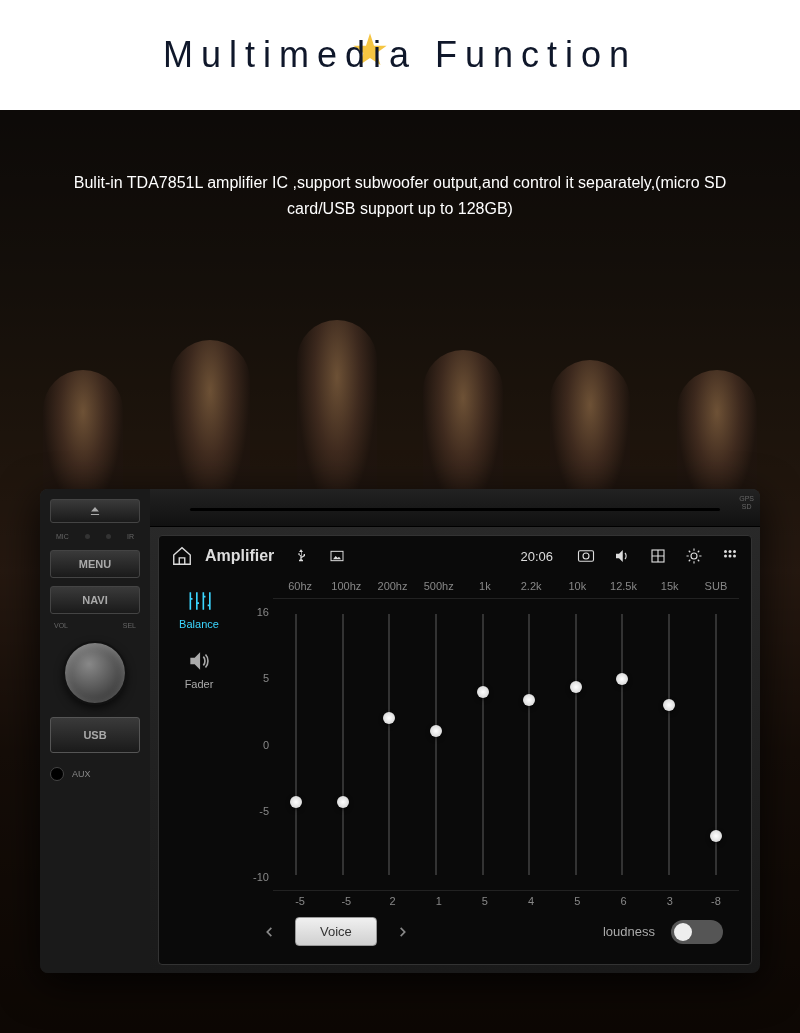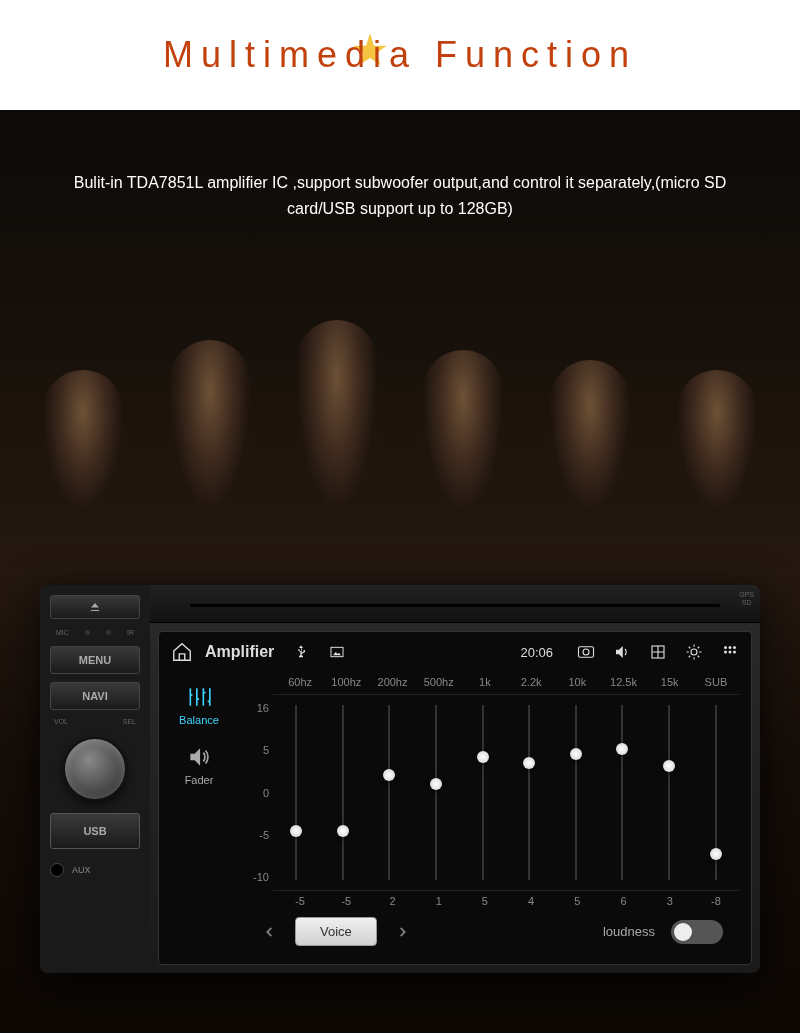--- a/index.html
+++ b/index.html
@@ -23,21 +23,21 @@
   left: 350px;
   top: 30px;
   width: 40px;
   height: 40px;
   z-index: 0;
 }
 .title {
   font-size: 36px;
   font-weight: 300;
   letter-spacing: 8px;
-  color: #c2410c;
+  color: #0f172a;
   z-index: 1;
   position: relative;
 }
 .hero {
   height: 923px;
   background: linear-gradient(180deg, #1a1410 0%, #2a1f15 20%, #3a2818 35%, #4a3020 50%, #2a1a10 70%, #1a0f08 100%);
   position: relative;
   overflow: hidden;
 }
 .hero::before {
@@ -81,21 +81,21 @@
 .person:nth-child(3) { height: 190px; }
 .person:nth-child(4) { height: 160px; }
 .person:nth-child(5) { height: 150px; }
 
 .stereo {
   position: absolute;
   bottom: 60px;
   left: 50%;
   transform: translateX(-50%);
   width: 720px;
-  height: 388px;
+  height: 484px;
   background: linear-gradient(180deg, #2a2a2a, #1a1a1a);
   border-radius: 8px;
   z-index: 3;
   display: flex;
   box-shadow: 0 10px 40px rgba(0,0,0,0.8);
   margin-top: 24px;
 }
 .stereo-left {
   width: 110px;
   background: #1a1a1a;

